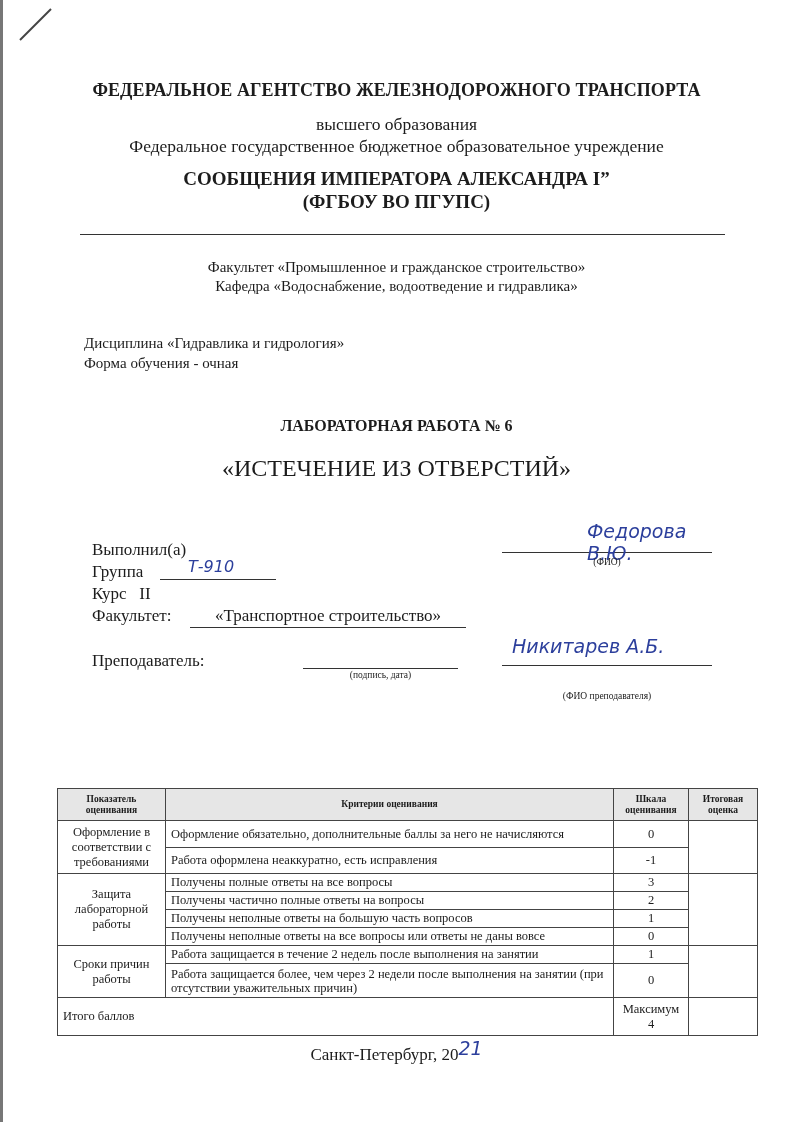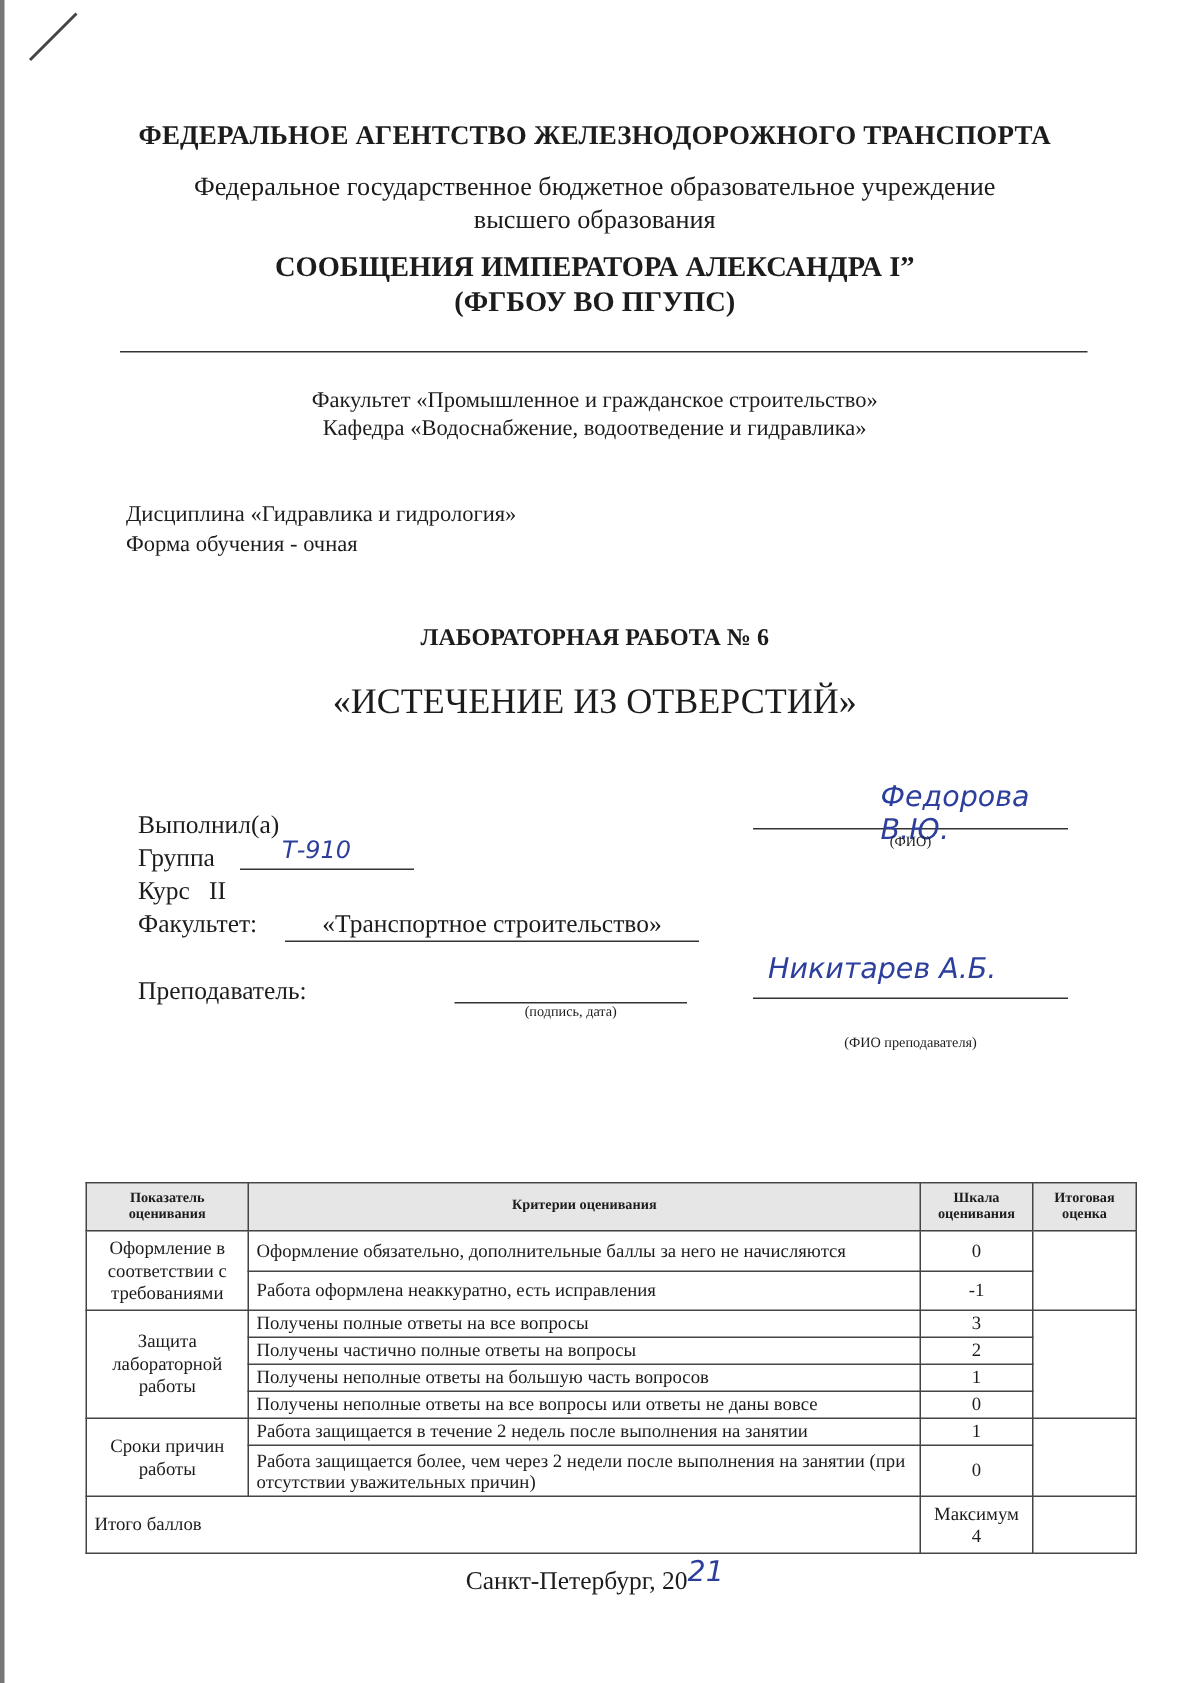--- a/index.html
+++ b/index.html
@@ -34,22 +34,22 @@
 </head>
 <body>
 
 <div class="abs scan-edge"></div>
 <svg class="abs pen-mark" viewBox="0 0 40 40">
   <line x1="2" y1="34" x2="33" y2="3" stroke="#444" stroke-width="2"></line>
 </svg>
 
 <div class="abs center h-agency">ФЕДЕРАЛЬНОЕ АГЕНТСТВО ЖЕЛЕЗНОДОРОЖНОГО ТРАНСПОРТА</div>
 <div class="abs center h-inst">
+  <div>высшего образования</div>
   <div>Федеральное государственное бюджетное образовательное учреждение</div>
-  <div>высшего образования</div>
 </div>
 <div class="abs center h-univ">
   <div>СООБЩЕНИЯ ИМПЕРАТОРА АЛЕКСАНДРА I”</div>
   <div>(ФГБОУ ВО ПГУПС)</div>
 </div>
 <div class="abs rule"></div>
 
 <div class="abs center h-fac">
   <div>Факультет «Промышленное и гражданское строительство»</div>
   <div>Кафедра «Водоснабжение, водоотведение и гидравлика»</div>

